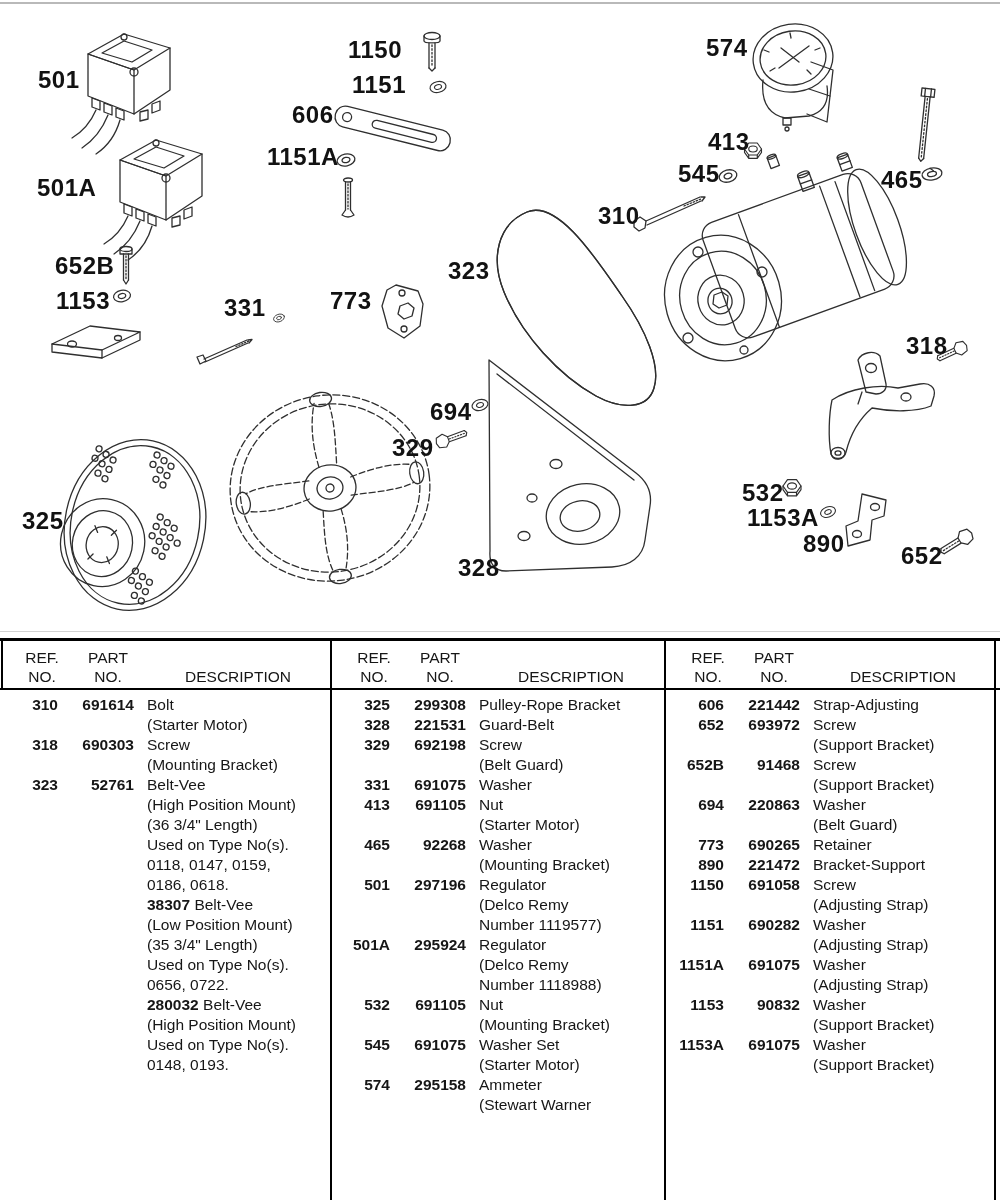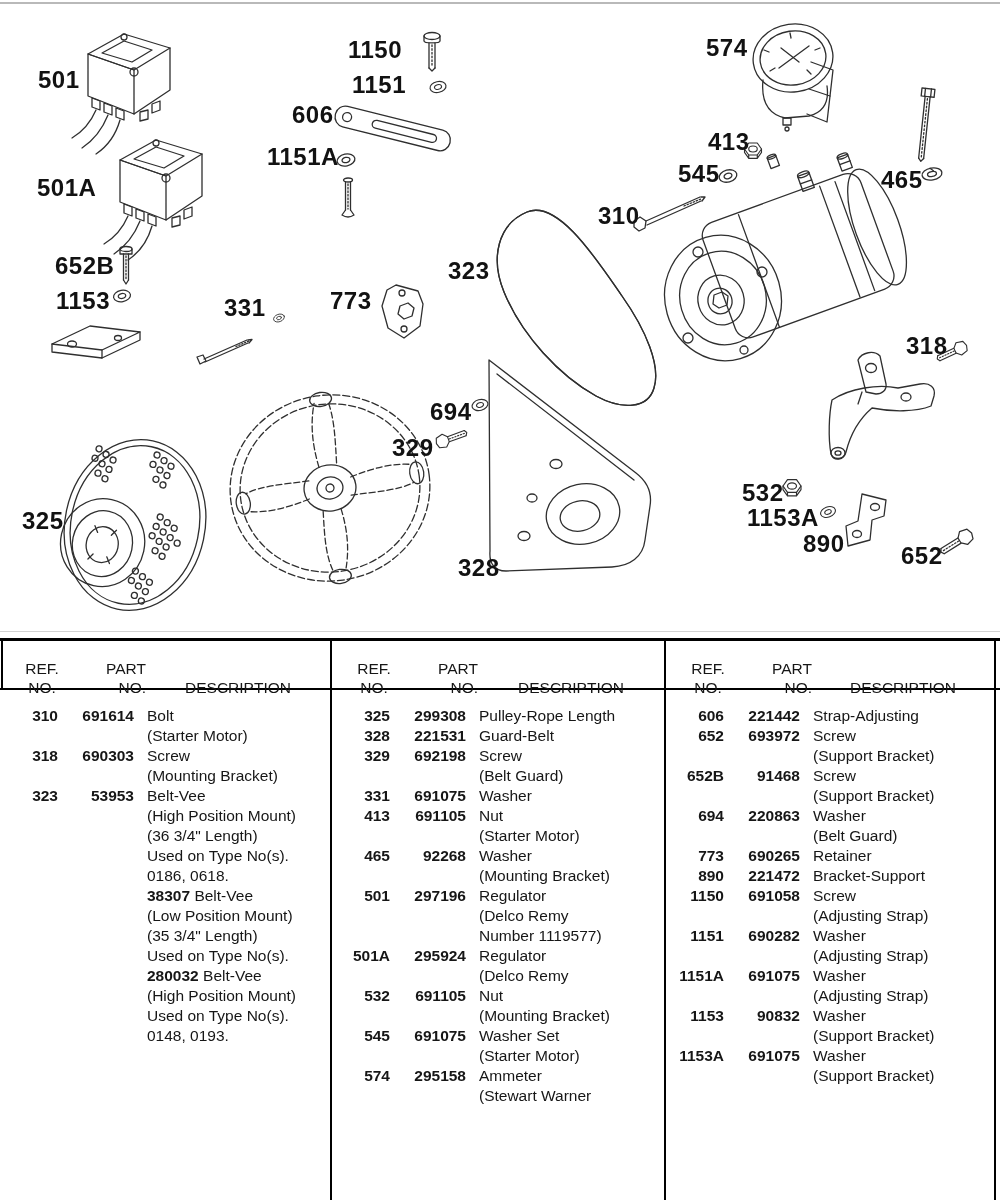--- a/index.html
+++ b/index.html
@@ -15,24 +15,24 @@
   .parts-table{position:absolute;left:0;top:638px;width:1000px;height:562px;border-top:3px solid #000;}
   .faint-rule{position:absolute;left:0;top:631px;width:100%;height:1px;background:#d2d2d2;}
   .vline{position:absolute;top:0;width:2px;height:562px;background:#000;}
   .vline.v1{left:330px}.vline.v2{left:664px}.vline.v3{left:994px}
   .vline.v0{left:1px;height:49px;}
   .head-rule{position:absolute;left:0;top:47px;width:100%;height:2px;background:#000;}
   .pcol{position:absolute;top:0;height:562px;font-size:15.5px;}
   .pcol.c1{left:2px;width:328px;}
   .pcol.c2{left:334px;width:330px;}
   .pcol.c3{left:668px;width:326px;}
-  .thead{padding-top:18px;padding-left:12px;}
+  .thead{padding-top:7px;padding-left:12px;}
   .h-row{display:flex;line-height:19px;}
   .h-ref{width:56px;text-align:center;}
-  .h-part{width:76px;text-align:right;}
+  .h-part{width:76px;text-align:center;}
   .h-desc{flex:1;text-align:center;}
   .tbody{padding-top:9px;}
   .prow{display:flex;line-height:20px;}
   .c-ref{width:56px;text-align:right;font-weight:bold;}
   .c-part{width:76px;text-align:right;font-weight:bold;}
   .c-desc{flex:1;padding-left:13px;white-space:nowrap;}
 </style>
 </head>
 <body>
 
@@ -408,41 +408,46 @@
             <span class="c-part">690303</span>
             <span class="c-desc"><span>Screw</span></span>
           </div>
           <div class="prow">
             <span class="c-ref"></span>
             <span class="c-part"></span>
             <span class="c-desc"><span>(Mounting Bracket)</span></span>
           </div>
           <div class="prow">
             <span class="c-ref">323</span>
-            <span class="c-part">53953</span>
+            <span class="c-part">52761</span>
             <span class="c-desc"><span>Belt-Vee</span></span>
           </div>
           <div class="prow">
             <span class="c-ref"></span>
             <span class="c-part"></span>
             <span class="c-desc"><span>(High Position Mount)</span></span>
           </div>
           <div class="prow">
             <span class="c-ref"></span>
             <span class="c-part"></span>
             <span class="c-desc"><span>(36 3/4" Length)</span></span>
           </div>
           <div class="prow">
             <span class="c-ref"></span>
             <span class="c-part"></span>
             <span class="c-desc"><span>Used on Type No(s).</span></span>
           </div>
           <div class="prow">
             <span class="c-ref"></span>
             <span class="c-part"></span>
+            <span class="c-desc"><span>0118, 0147, 0159,</span></span>
+          </div>
+          <div class="prow">
+            <span class="c-ref"></span>
+            <span class="c-part"></span>
             <span class="c-desc"><span>0186, 0618.</span></span>
           </div>
           <div class="prow">
             <span class="c-ref"></span>
             <span class="c-part"></span>
             <span class="c-desc"><span><b>38307</b> Belt-Vee</span></span>
           </div>
           <div class="prow">
             <span class="c-ref"></span>
             <span class="c-part"></span>
@@ -450,20 +455,25 @@
           </div>
           <div class="prow">
             <span class="c-ref"></span>
             <span class="c-part"></span>
             <span class="c-desc"><span>(35 3/4" Length)</span></span>
           </div>
           <div class="prow">
             <span class="c-ref"></span>
             <span class="c-part"></span>
             <span class="c-desc"><span>Used on Type No(s).</span></span>
+          </div>
+          <div class="prow">
+            <span class="c-ref"></span>
+            <span class="c-part"></span>
+            <span class="c-desc"><span>0656, 0722.</span></span>
           </div>
           <div class="prow">
             <span class="c-ref"></span>
             <span class="c-part"></span>
             <span class="c-desc"><span><b>280032</b> Belt-Vee</span></span>
           </div>
           <div class="prow">
             <span class="c-ref"></span>
             <span class="c-part"></span>
             <span class="c-desc"><span>(High Position Mount)</span></span>
@@ -491,21 +501,21 @@
         <div class="h-row">
           <span class="h-ref">NO.</span>
           <span class="h-part">NO.</span>
           <span class="h-desc">DESCRIPTION</span>
         </div>
       </div>
       <div class="tbody">
           <div class="prow">
             <span class="c-ref">325</span>
             <span class="c-part">299308</span>
-            <span class="c-desc"><span>Pulley-Rope Length</span></span>
+            <span class="c-desc"><span>Pulley-Rope Bracket</span></span>
           </div>
           <div class="prow">
             <span class="c-ref">328</span>
             <span class="c-part">221531</span>
             <span class="c-desc"><span>Guard-Belt</span></span>
           </div>
           <div class="prow">
             <span class="c-ref">329</span>
             <span class="c-part">692198</span>
             <span class="c-desc"><span>Screw</span></span>
@@ -557,20 +567,25 @@
           </div>
           <div class="prow">
             <span class="c-ref">501A</span>
             <span class="c-part">295924</span>
             <span class="c-desc"><span>Regulator</span></span>
           </div>
           <div class="prow">
             <span class="c-ref"></span>
             <span class="c-part"></span>
             <span class="c-desc"><span>(Delco Remy</span></span>
+          </div>
+          <div class="prow">
+            <span class="c-ref"></span>
+            <span class="c-part"></span>
+            <span class="c-desc"><span>Number 1118988)</span></span>
           </div>
           <div class="prow">
             <span class="c-ref">532</span>
             <span class="c-part">691105</span>
             <span class="c-desc"><span>Nut</span></span>
           </div>
           <div class="prow">
             <span class="c-ref"></span>
             <span class="c-part"></span>
             <span class="c-desc"><span>(Mounting Bracket)</span></span>

